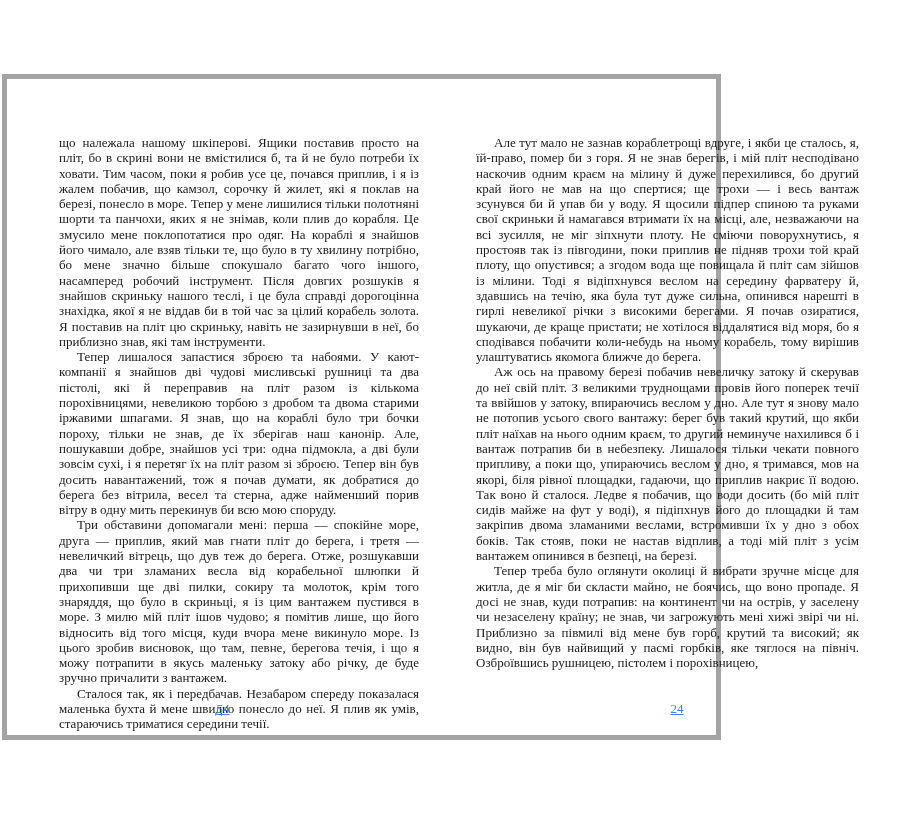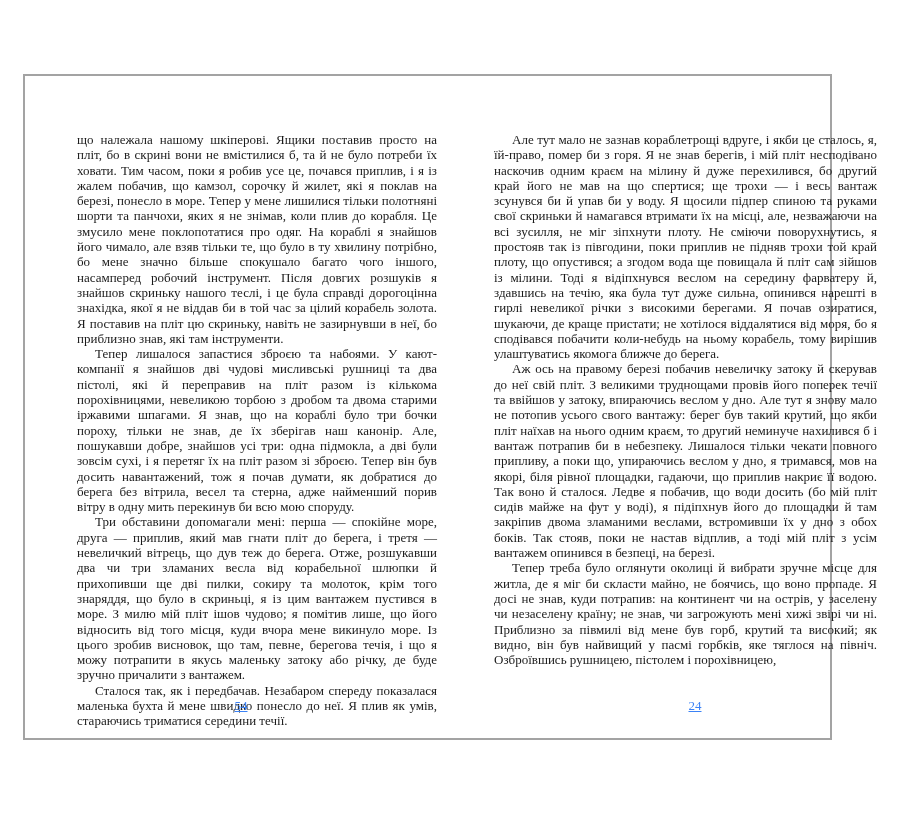--- a/index.html
+++ b/index.html
@@ -8,26 +8,25 @@
     background: #ffffff;
     width: 900px;
     height: 817px;
     position: relative;
     font-family: "Liberation Serif", "DejaVu Serif", serif;
   }
   .spread-frame {
     position: absolute;
     left: 2px;
     top: 74px;
-    width: 809px;
+    width: 719px;
     height: 666px;
-    border: 2px solid #a3a3a3;
+    border: 5px solid #a3a3a3;
     background: #ffffff;
     box-sizing: border-box;
-    margin-left: 21px;
   }
   .page-text {
     position: absolute;
     top: 56px;
     font-size: 13px;
     line-height: 15.3px;
     color: #1a1a1a;
     text-align: justify;
     text-align-last: left;
   }

